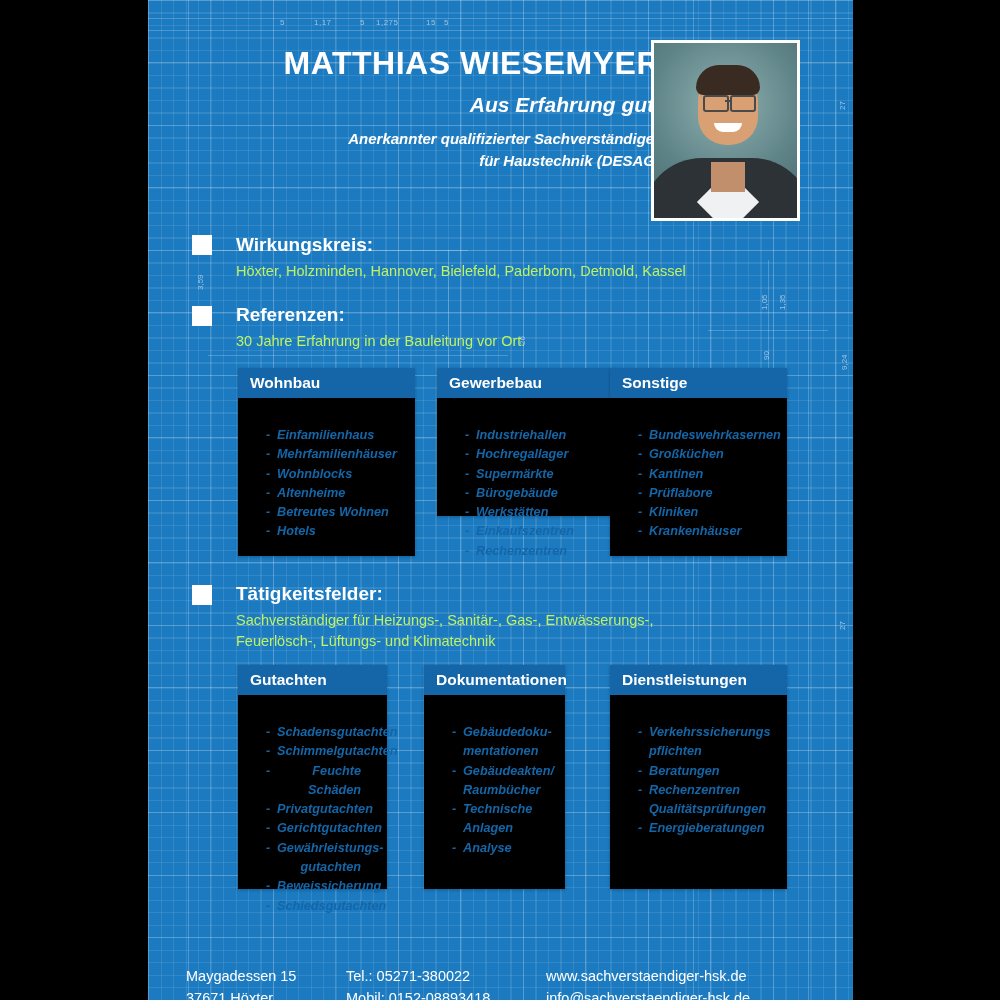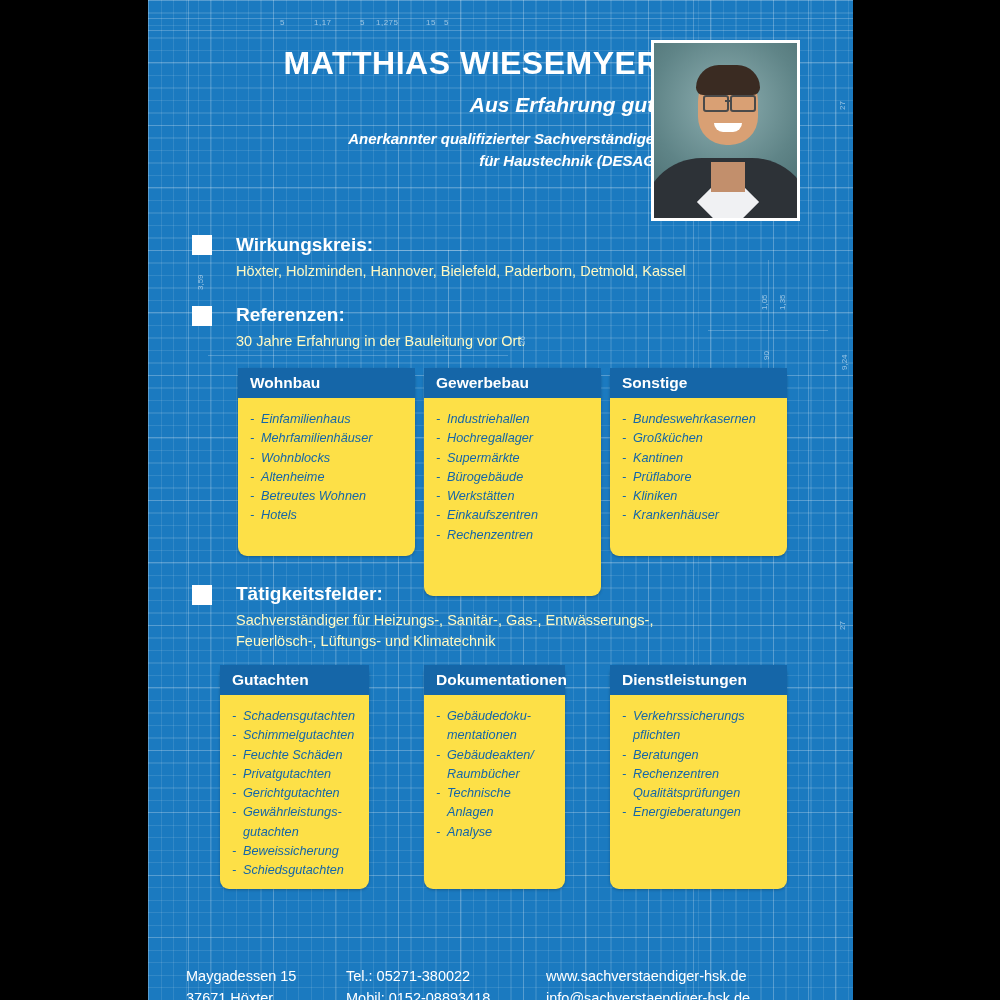--- a/index.html
+++ b/index.html
@@ -47,27 +47,27 @@
   .portrait .glass-l{position:absolute;left:49px;top:52px;width:22px;height:13px;
       border:2px solid #4a4a4a;border-radius:3px;}
   .portrait .glass-r{position:absolute;left:76px;top:52px;width:22px;height:13px;
       border:2px solid #4a4a4a;border-radius:3px;}
   .portrait .bridge{position:absolute;left:71px;top:57px;width:5px;height:2px;background:#4a4a4a;}
   .portrait .mouth{position:absolute;left:60px;top:80px;width:28px;height:9px;
       background:#fff;border-radius:0 0 14px 14px;}
 
   .bullet{position:absolute;width:20px;height:20px;background:#fff;}
   .sec-title{position:absolute;color:#fff;font-size:19px;font-weight:bold;}
-  .sec-text{position:absolute;color:#fef9c3;font-size:14.5px;line-height:1.45;}
-
-  .card{position:absolute;background:#fde047;box-shadow:0 1px 3px rgba(0,0,0,.25);border-radius:9px;}
+  .sec-text{position:absolute;color:#bef264;font-size:14.5px;line-height:1.45;}
+
+  .card{position:absolute;background:#000000;box-shadow:0 1px 3px rgba(0,0,0,.25);}
   .card-hd{height:30px;background:#1566a8;color:#fff;font-size:15.5px;font-weight:bold;
            display:flex;align-items:center;padding-left:12px;}
   .card-body{padding:12px 10px 10px 12px;}
-  .card-body ul{list-style:none;margin:0;padding:0;}
+  .card-body ul{list-style:none;margin:16px;padding:0;font-weight:bold;}
   .card-body li{color:#1566a8;font-size:12.7px;font-style:italic;line-height:1.52;
                 position:relative;padding-left:11px;white-space:pre-line;}
   .card-body li:before{content:"-";position:absolute;left:0;top:0;}
 
   .footer{position:absolute;left:0;bottom:34px;width:705px;color:#fff;font-size:14.5px;line-height:1.5;}
   .f-col{position:absolute;}
 </style>
 </head>
 <body>
 
@@ -141,21 +141,21 @@
             <li>Einfamilienhaus</li>
             <li>Mehrfamilienhäuser</li>
             <li>Wohnblocks</li>
             <li>Altenheime</li>
             <li>Betreutes Wohnen</li>
             <li>Hotels</li>
           </ul>
         </div>
       </div>
 
-      <div class="card" style="left:276px;top:368px;width:177px;height:228px;">
+      <div class="card" style="left:289px;top:368px;width:177px;height:148px;">
         <div class="card-hd">Gewerbebau</div>
         <div class="card-body">
           <ul>
             <li>Industriehallen</li>
             <li>Hochregallager</li>
             <li>Supermärkte</li>
             <li>Bürogebäude</li>
             <li>Werkstätten</li>
             <li>Einkaufszentren</li>
             <li>Rechenzentren</li>
@@ -177,21 +177,21 @@
         </div>
       </div>
 
       <div class="bullet" style="left:44px;top:585px;"></div>
       <div class="sec-title" style="left:88px;top:583px;text-align:center;">Tätigkeitsfelder:</div>
       <div class="sec-text" style="left:88px;top:610px;">
         <div>Sachverständiger für Heizungs-, Sanitär-, Gas-, Entwässerungs-,</div>
         <div>Feuerlösch-, Lüftungs- und Klimatechnik</div>
       </div>
 
-      <div class="card" style="left:72px;top:665px;width:149px;height:224px;">
+      <div class="card" style="left:90px;top:665px;width:149px;height:224px;text-align:right;">
         <div class="card-hd">Gutachten</div>
         <div class="card-body">
           <ul>
             <li>Schadensgutachten</li>
             <li>Schimmelgutachten</li>
             <li>Feuchte Schäden</li>
             <li>Privatgutachten</li>
             <li>Gerichtgutachten</li>
             <li>Gewährleistungs-
  gutachten</li>

